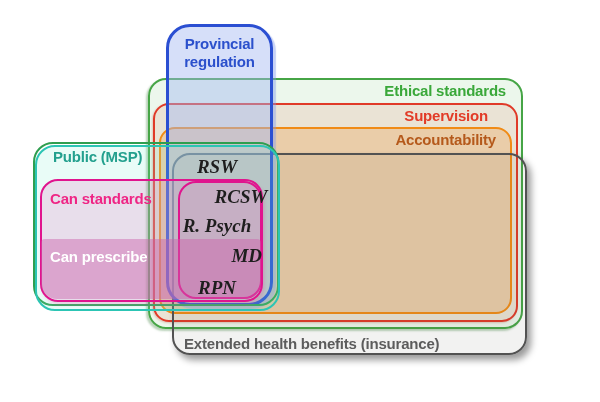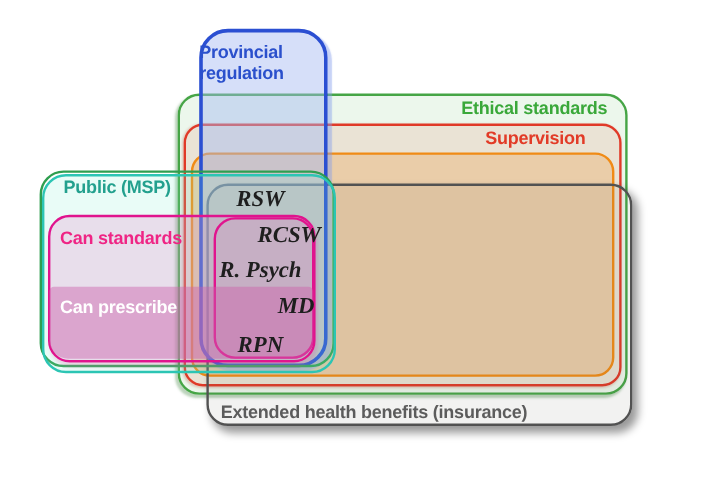--- a/index.html
+++ b/index.html
@@ -69,21 +69,21 @@
     border:none;border-radius:4px 4px 16px 16px;
     background:rgba(205,95,170,0.45);
   }
 
   
   .lbl{
     position:absolute;
     font-weight:bold;font-size:15px;line-height:17px;
     white-space:nowrap;letter-spacing:-0.2px;
   }
-  .lbl-provincial{left:166px;top:35px;width:107px;
+  .lbl-provincial{left:166px;top:35px;width:107px;text-align:center;
     white-space:normal;line-height:18px;color:#2b50cc;}
   .lbl-ethical{right:94px;top:82px;color:#3aa83a;}
   .lbl-supervision{right:112px;top:107px;color:#e23b27;}
   .lbl-accountability{right:104px;top:131px;color:#b5591b;}
   .lbl-public{left:53px;top:148px;color:#23a08e;}
   .lbl-diagnose{left:50px;top:190px;color:#ef2585;}
   .lbl-prescribe{left:50px;top:248px;color:#ffffff;}
   .lbl-extended{left:184px;top:335px;color:#5c5c5c;}
 
   
@@ -116,20 +116,21 @@
   <div class="set public-shadow"></div>
   <div class="set public"></div>
 
   <div class="set diagnose"></div>
   <div class="set diagnose-inner"></div>
   <div class="set prescribe"></div>
 
   <div class="lbl lbl-provincial">Provincial regulation</div>
   <div class="lbl lbl-ethical">Ethical standards</div>
   <div class="lbl lbl-supervision">Supervision</div>
+  <div class="lbl lbl-accountability">Accountability</div>
   <div class="lbl lbl-public">Public (MSP)</div>
   <div class="lbl lbl-diagnose">Can standards</div>
   <div class="lbl lbl-extended">Extended health benefits (insurance)</div>
   <div class="lbl lbl-prescribe">Can prescribe</div>
 
   <div class="member m0">RSW</div>
   <div class="member m1">RCSW</div>
   <div class="member m2">R. Psych</div>
   <div class="member m3">MD</div>
   <div class="member m4">RPN</div>

